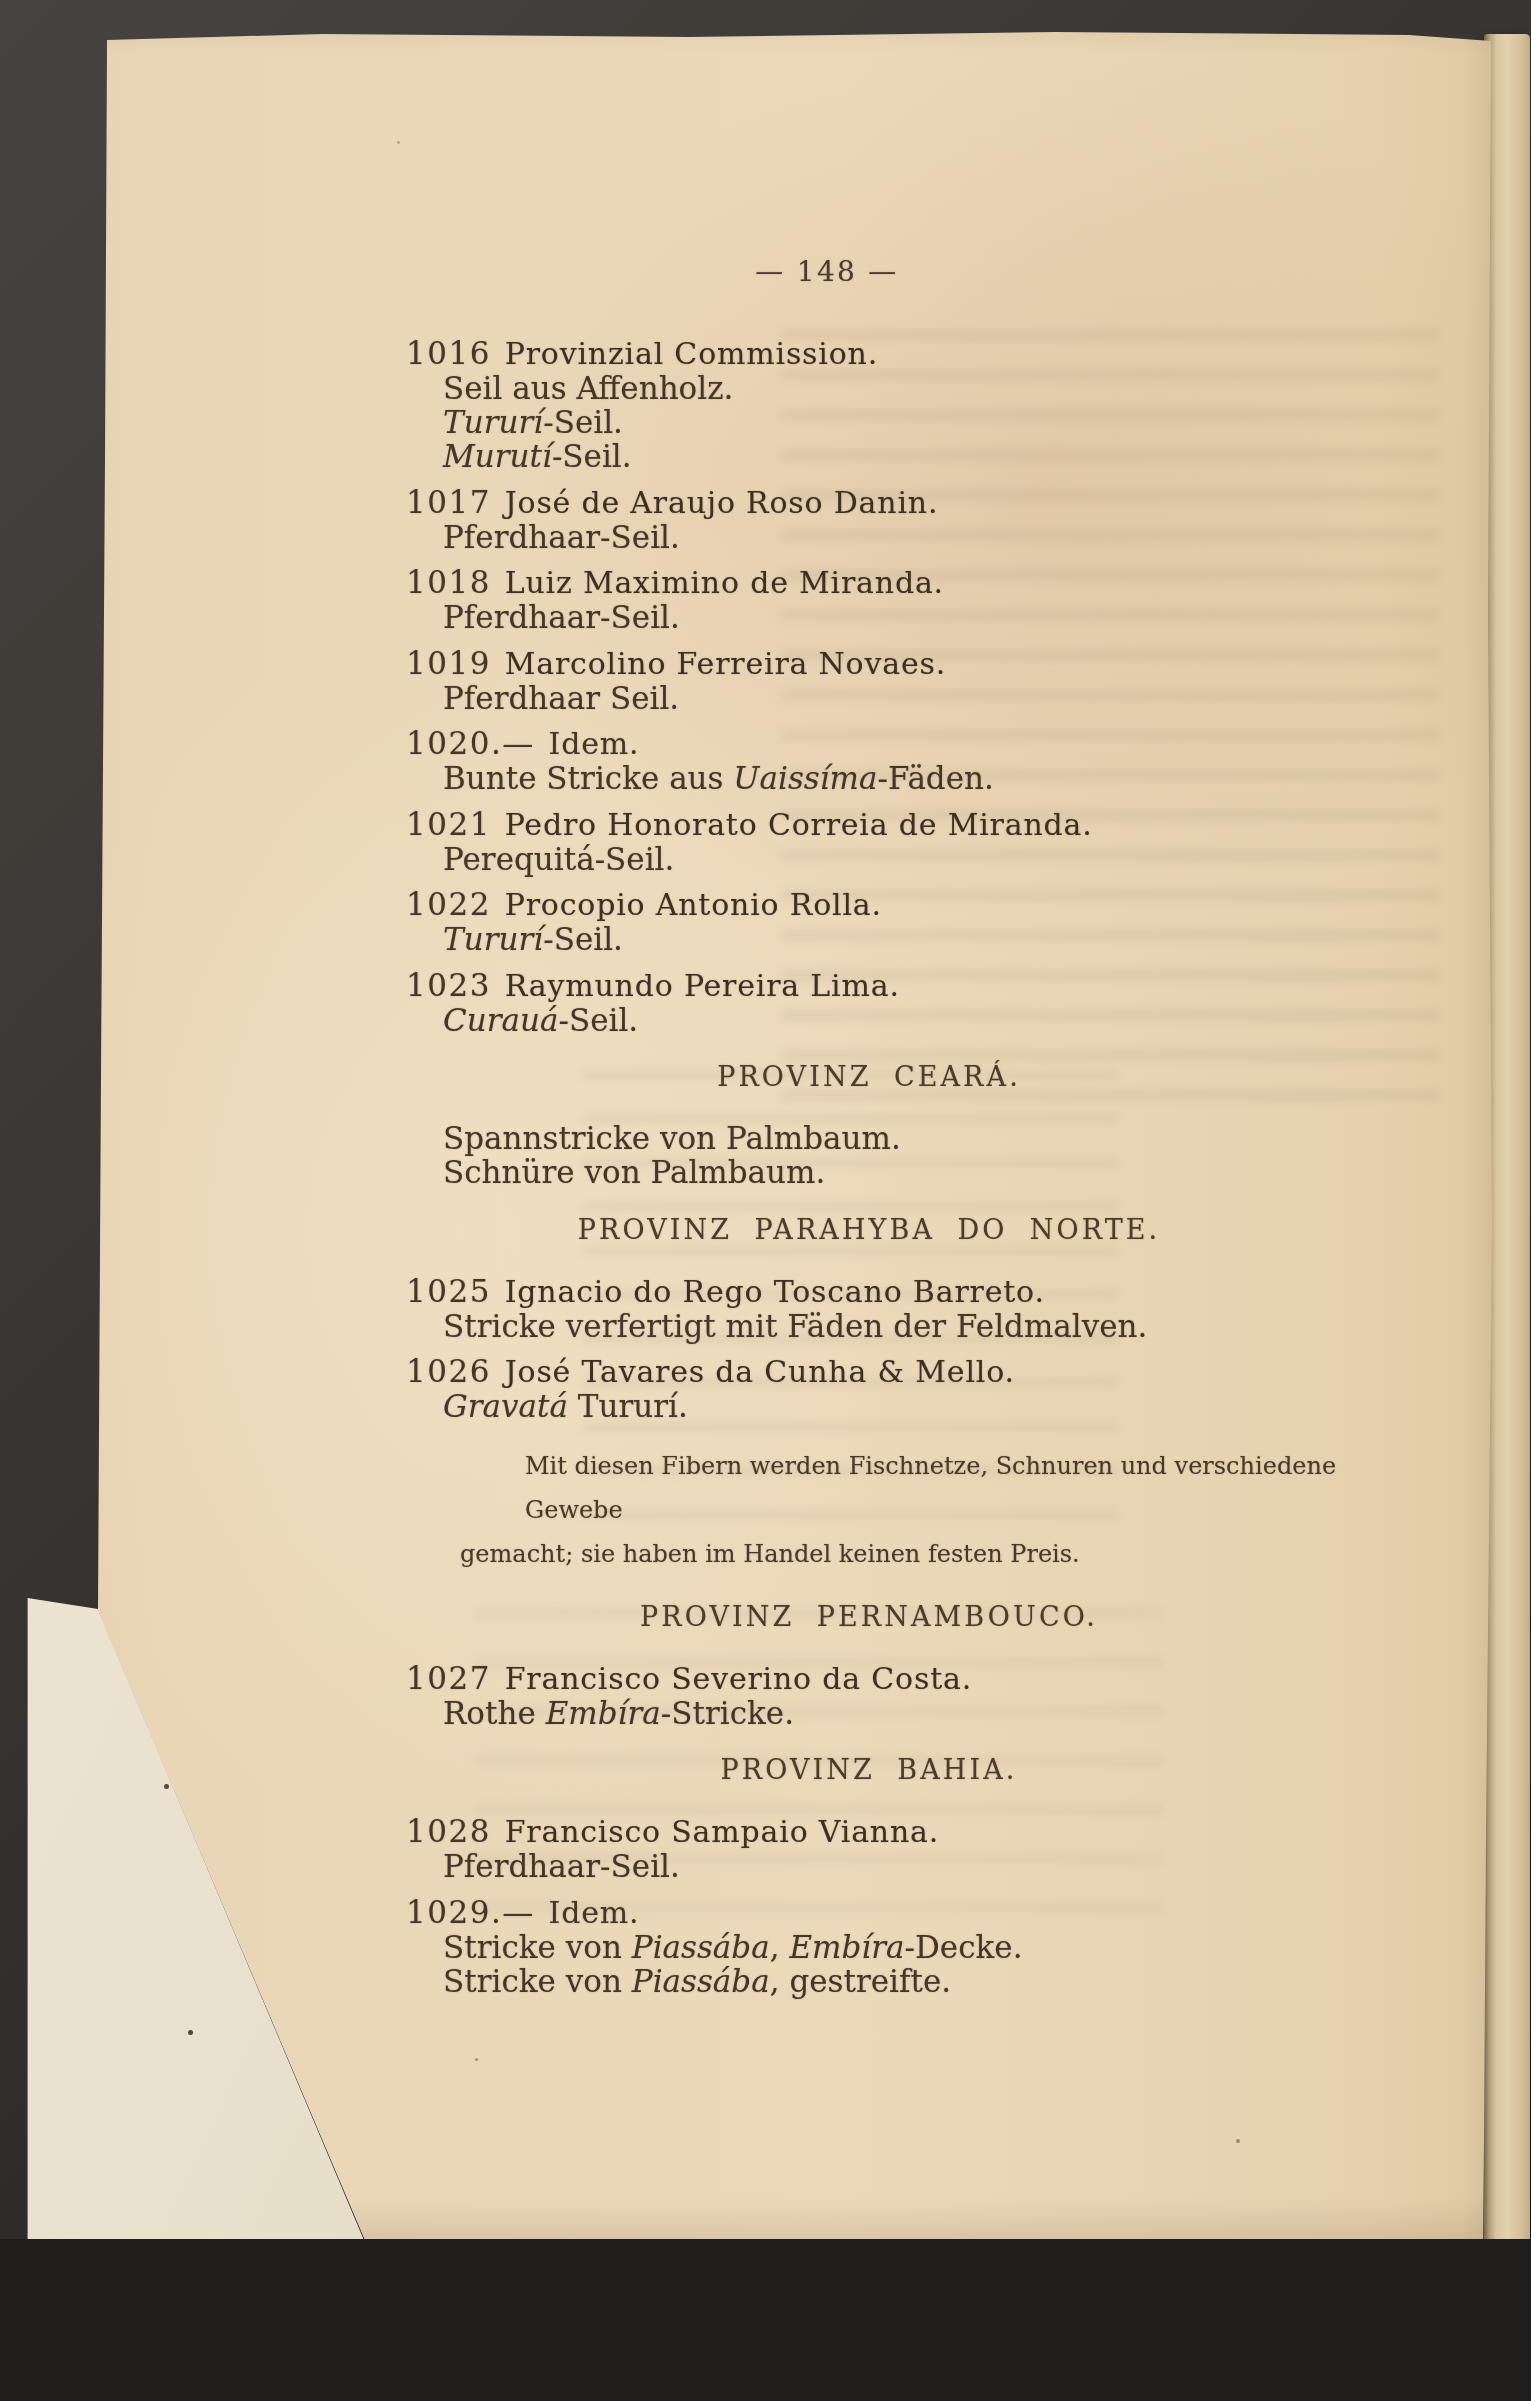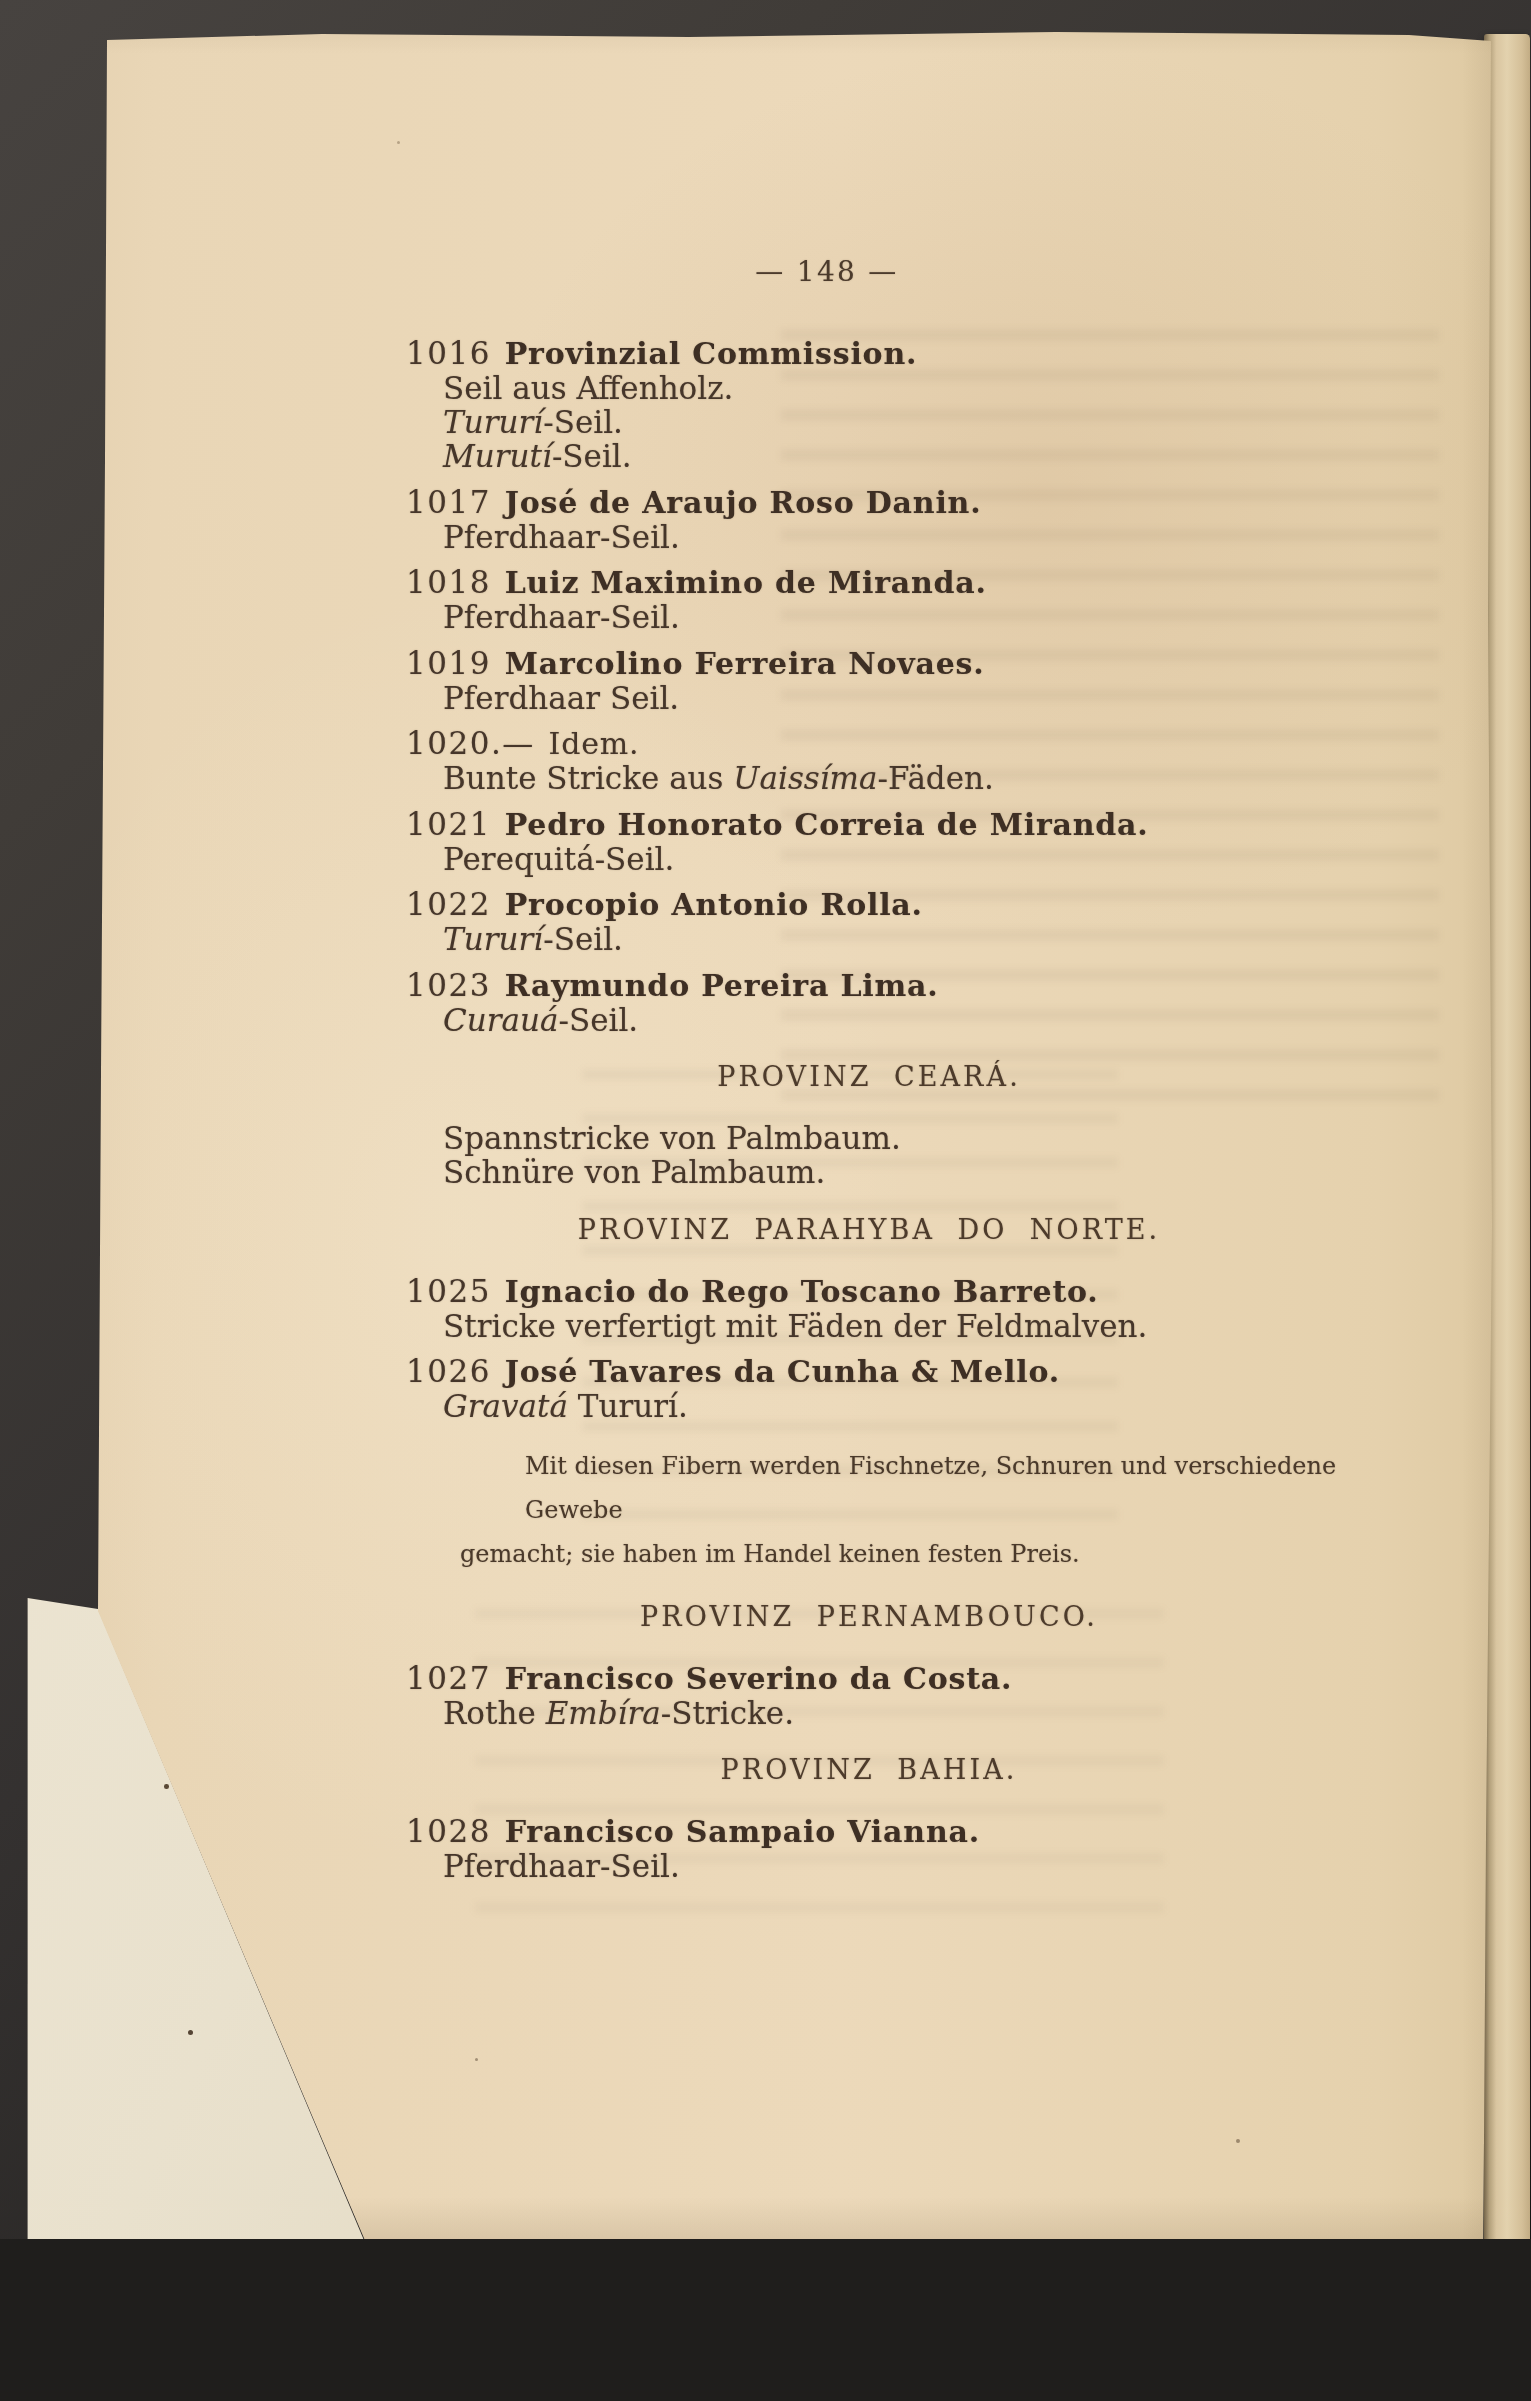--- a/index.html
+++ b/index.html
@@ -55,21 +55,21 @@
     position:absolute;left:406px;top:0;width:926px;z-index:5;
     color:#46362a;text-shadow:0 0 1.5px rgba(74,57,42,.35);
   }
   .pagenum{
     font-size:28px;line-height:37px;text-align:center;position:relative;left:-42px;
     margin-top:253px;margin-bottom:46px;letter-spacing:2.3px;color:#4c3b2c;
   }
   .entry{margin-top:11.5px;font-size:31px;line-height:34px;}
   .entry .num{letter-spacing:1.5px;margin-right:13.8px;}
   .entry .name{font-size:30px;letter-spacing:0.8px;}
-  .entry .name.bold{font-weight:bold;color:#3e2f24;}
+  .entry .name.bold{font-weight:normal;color:#3e2f24;}
   .item{padding-left:37px;}
   .em{font-style:italic;}
   .heading{
     font-size:27px;line-height:31px;text-align:center;
     letter-spacing:3.1px;word-spacing:10.7px;color:#4d3b2b;
     margin-top:24.5px;margin-bottom:29px;
   }
   .note{font-size:24px;line-height:44px;margin:21.4px 0 13.8px 54px;width:880px;color:#4a392a;}
   .note .note-line:first-child{padding-left:65px;}
   
@@ -149,20 +149,25 @@
       <div class="heading">PROVINZ PERNAMBOUCO.</div>
       <div class="entry">
         <div class="entry-head"><span class="num">1027</span><span class="name bold">Francisco Severino da Costa.</span></div>
         <div class="item"><span>Rothe </span><span class="em">Embíra</span><span>-Stricke.</span></div>
       </div>
       <div class="heading">PROVINZ BAHIA.</div>
       <div class="entry">
         <div class="entry-head"><span class="num">1028</span><span class="name bold">Francisco Sampaio Vianna.</span></div>
         <div class="item"><span>Pferdhaar-Seil.</span></div>
       </div>
+      <div class="entry">
+        <div class="entry-head"><span class="num">1029.—</span><span class="name">Idem.</span></div>
+        <div class="item"><span>Stricke von </span><span class="em">Piassába</span><span>, </span><span class="em">Embíra</span><span>-Decke.</span></div>
+        <div class="item"><span>Stricke von </span><span class="em">Piassába</span><span>, gestreifte.</span></div>
+      </div>
     </div>
 
   <div class="speck sp1"></div>
   <div class="speck sp2"></div>
   <div class="speck sp3"></div>
   <div class="speck sp4"></div>
   <div class="speck sp5"></div>
 </div>
 
 

